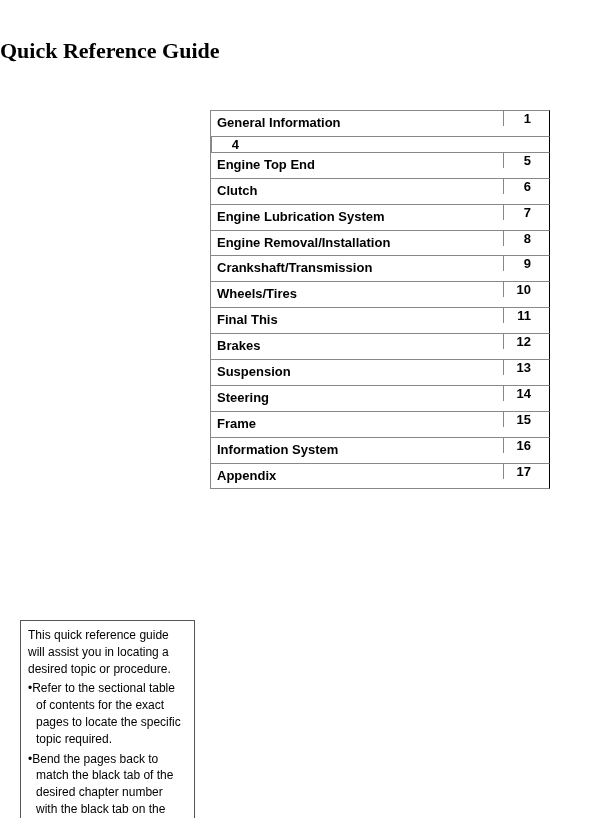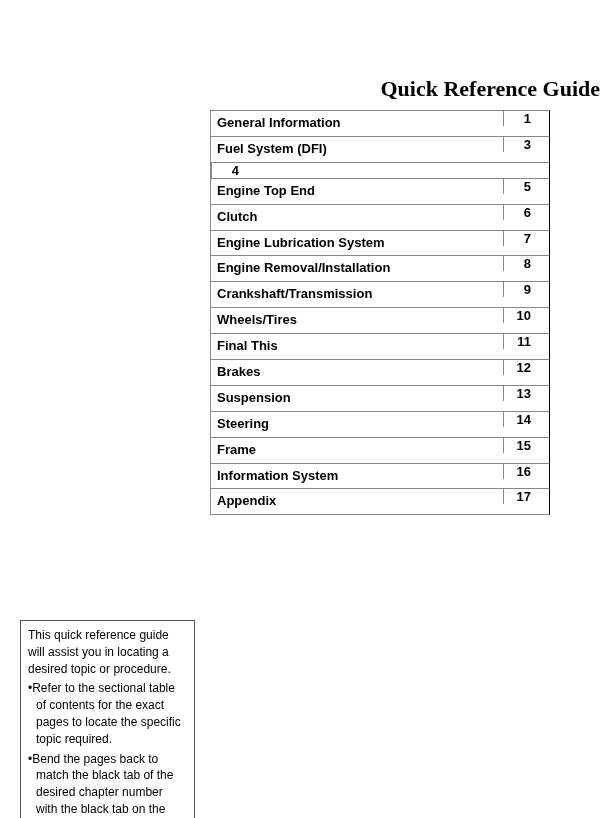--- a/index.html
+++ b/index.html
@@ -11,28 +11,27 @@
     body {
       width: 600px;
       height: 818px;
       background: #ffffff;
       font-family: Arial, Helvetica, sans-serif;
       position: relative;
       overflow: hidden;
     }
 
     .page-title {
-      text-align: right;
+      text-align: left;
       font-size: 22px;
       font-weight: bold;
       padding-top: 38px;
       padding-bottom: 20px;
       color: #000;
       font-family: 'Times New Roman', Times, serif;
-      margin-top: 38px;
     }
 
     .toc-container {
       position: absolute;
       left: 210px;
       top: 110px;
       width: 340px;
     }
 
     .toc-row {
@@ -106,25 +105,20 @@
 <h1 class="page-title">Quick Reference Guide</h1>
 
 <div class="toc-container">
 
 <div class="toc-row">
       <div class="toc-label">General Information</div>
       <div class="toc-number">1</div>
       <div class="toc-tab"></div>
     </div>
     <div class="toc-row">
-      <div class="toc-label">Fuel System (DFI)</div>
-      <div class="toc-number">3</div>
-      <div class="toc-tab"></div>
-    </div>
-    <div class="toc-row">
       <div class="toc-number">4</div>
       <div class="toc-tab"></div>
     </div>
     <div class="toc-row">
       <div class="toc-label">Engine Top End</div>
       <div class="toc-number">5</div>
       <div class="toc-tab"></div>
     </div>
     <div class="toc-row">
       <div class="toc-label">Clutch</div>

